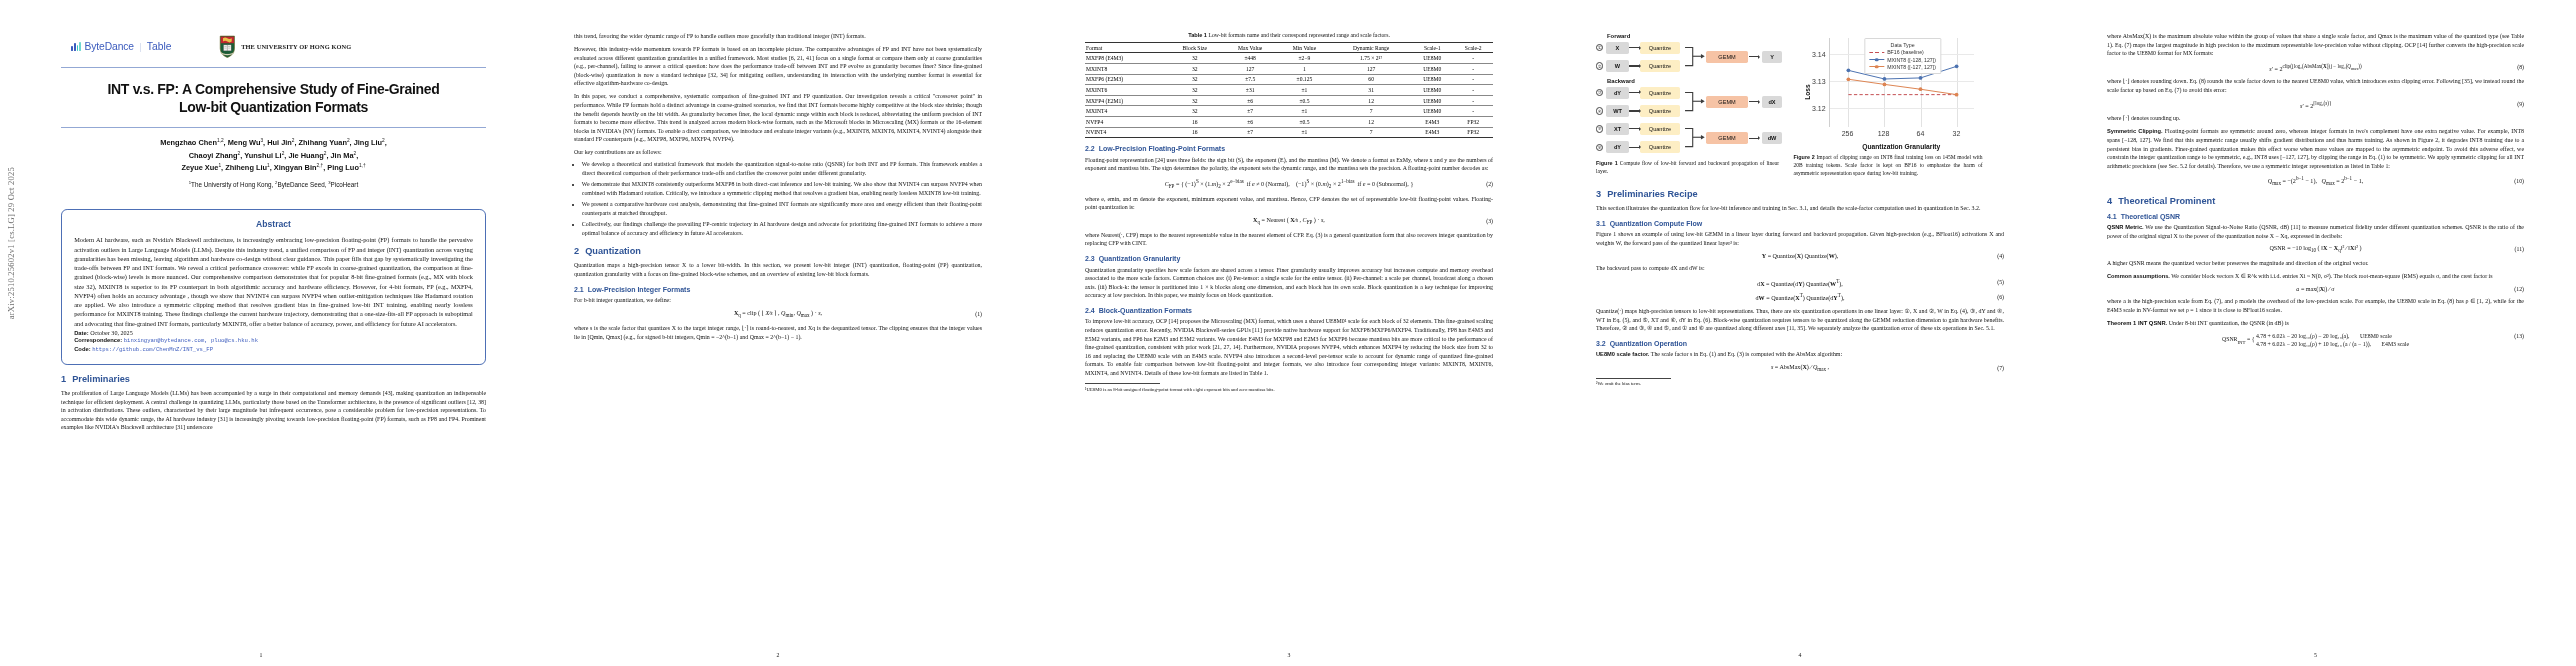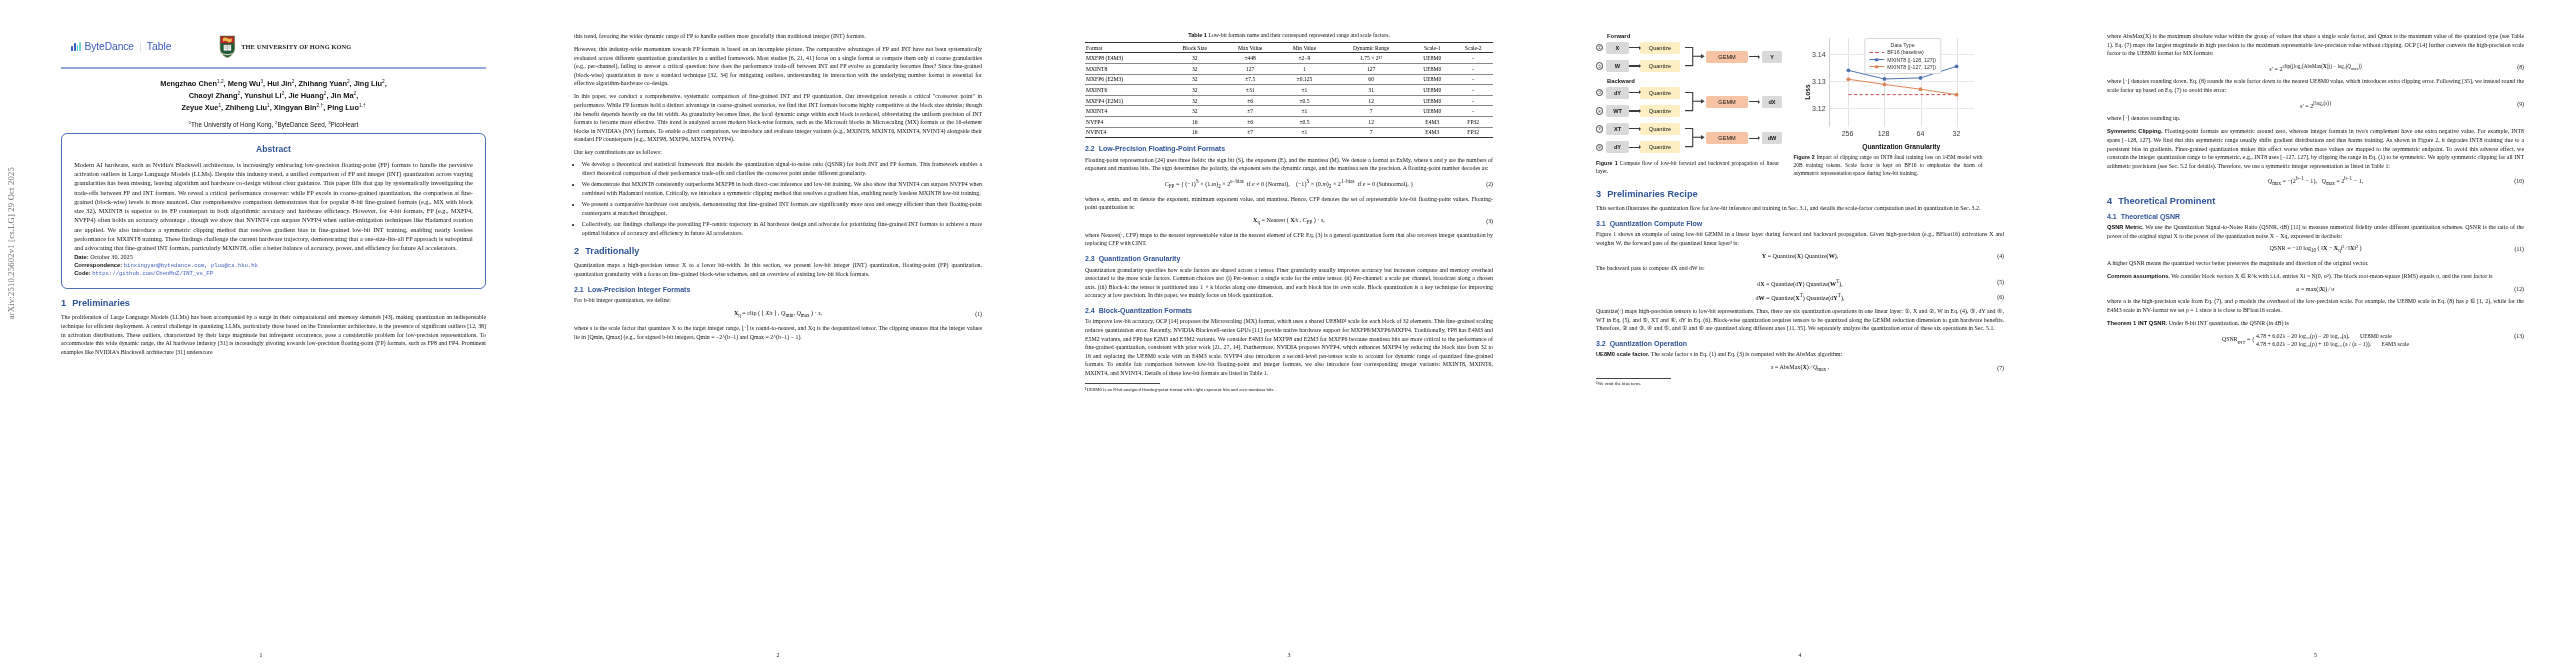--- a/index.html
+++ b/index.html
@@ -76,21 +76,21 @@
     text-align:center; color:#111; margin-top:6.1px;
   }
   .affil sup { font-size:4.2px; }
   .corr-note {
     font-family:"Liberation Serif", serif; font-size:5.7px;
     text-align:center; color:#111; margin-top:3.3px;
   }
 
   
   .abstract-card {
-    margin-top:5px;
+    margin-top:21px;
     border:0.6px solid #4d6fb5; border-radius:6.1px;
     padding:9.4px 12.2px 11px 12.2px;
   }
   .abstract-h {
     font-family:"Liberation Sans", sans-serif; font-weight:700;
     font-size:8.6px; color:#2f5496; text-align:center; margin-bottom:6.1px;
   }
   .abstract-body {
     font-family:"Liberation Serif", serif; font-size:6.3px;
     line-height:1.47; text-align:justify; color:#111; hyphens:auto;
@@ -235,20 +235,21 @@
               <line x1="16.5" y1="24" x2="20.5" y2="24" stroke="#777" stroke-width=".6"></line>
               <path d="M3 31 C8 36 22 36 27 31 L26 34 C21 38 9 38 4 34 Z" fill="#e9e4d0" stroke="#8a8a5a" stroke-width=".5"></path>
             </svg>
           </span>
           <span class="hku-name">THE UNIVERSITY OF HONG KONG</span>
         </div>
       </div>
 
       <div class="rule"></div>
 
+      <div class="paper-title">INT v.s. FP: A Comprehensive Study of Fine-Grained<br>Low-bit Quantization Formats</div>
 
       <div class="rule b"></div>
 
       <div class="authors">
         Mengzhao Chen<sup>1,2</sup>, Meng Wu<sup>3</sup>, Hui Jin<sup>2</sup>, Zhihang Yuan<sup>2</sup>, Jing Liu<sup>2</sup>,<br>
         Chaoyi Zhang<sup>2</sup>, Yunshui Li<sup>2</sup>, Jie Huang<sup>2</sup>, Jin Ma<sup>2</sup>,<br>
         Zeyue Xue<sup>1</sup>, Zhiheng Liu<sup>1</sup>, Xingyan Bin<sup>2,†</sup>, Ping Luo<sup>1,†</sup>
       </div>
       <div class="affil">
         <sup>1</sup>The University of Hong Kong, <sup>2</sup>ByteDance Seed, <sup>3</sup>PicoHeart
@@ -289,21 +290,21 @@
       <p class="para tight">Our key contributions are as follows:</p>
 
       <ul style="margin:0 0 4.4px 0;padding-left:7.8px;">
         <li class="para" style="margin-bottom:2.8px;">We develop a theoretical and statistical framework that models the quantization signal-to-noise ratio (QSNR) for both INT and FP formats. This framework enables a direct theoretical comparison of their performance trade-offs and clarifies the crossover point under different granularity.</li>
         <li class="para" style="margin-bottom:2.8px;">We demonstrate that MXINT8 consistently outperforms MXFP8 in both direct-cast inference and low-bit training. We also show that NVINT4 can surpass NVFP4 when combined with Hadamard rotation. Critically, we introduce a symmetric clipping method that resolves a gradient bias, enabling nearly lossless MXINT8 low-bit training.</li>
         <li class="para" style="margin-bottom:2.8px;">We present a comparative hardware cost analysis, demonstrating that fine-grained INT formats are significantly more area and energy efficient than their floating-point counterparts at matched throughput.</li>
         <li class="para" style="margin-bottom:2.8px;">Collectively, our findings challenge the prevailing FP-centric trajectory in AI hardware design and advocate for prioritizing fine-grained INT formats to achieve a more optimal balance of accuracy and efficiency in future AI accelerators.</li>
       </ul>
 
       <div class="sec-h">
-        <span class="num">2</span><span>Traditionally</span>
+        <span class="num">2</span><span>Quantization</span>
       </div>
       <p class="para">Quantization maps a high-precision tensor X to a lower bit-width. In this section, we present low-bit integer (INT) quantization, floating-point (FP) quantization, quantization granularity with a focus on fine-grained block-wise schemes, and an overview of existing low-bit block formats.</p>
 
       <div class="sub-h">
         <span class="num">2.1</span><span>Low-Precision Integer Formats</span>
       </div>
       <p class="para tight">For b-bit integer quantization, we define:</p>
 
       <div class="eqn">
         <span>

